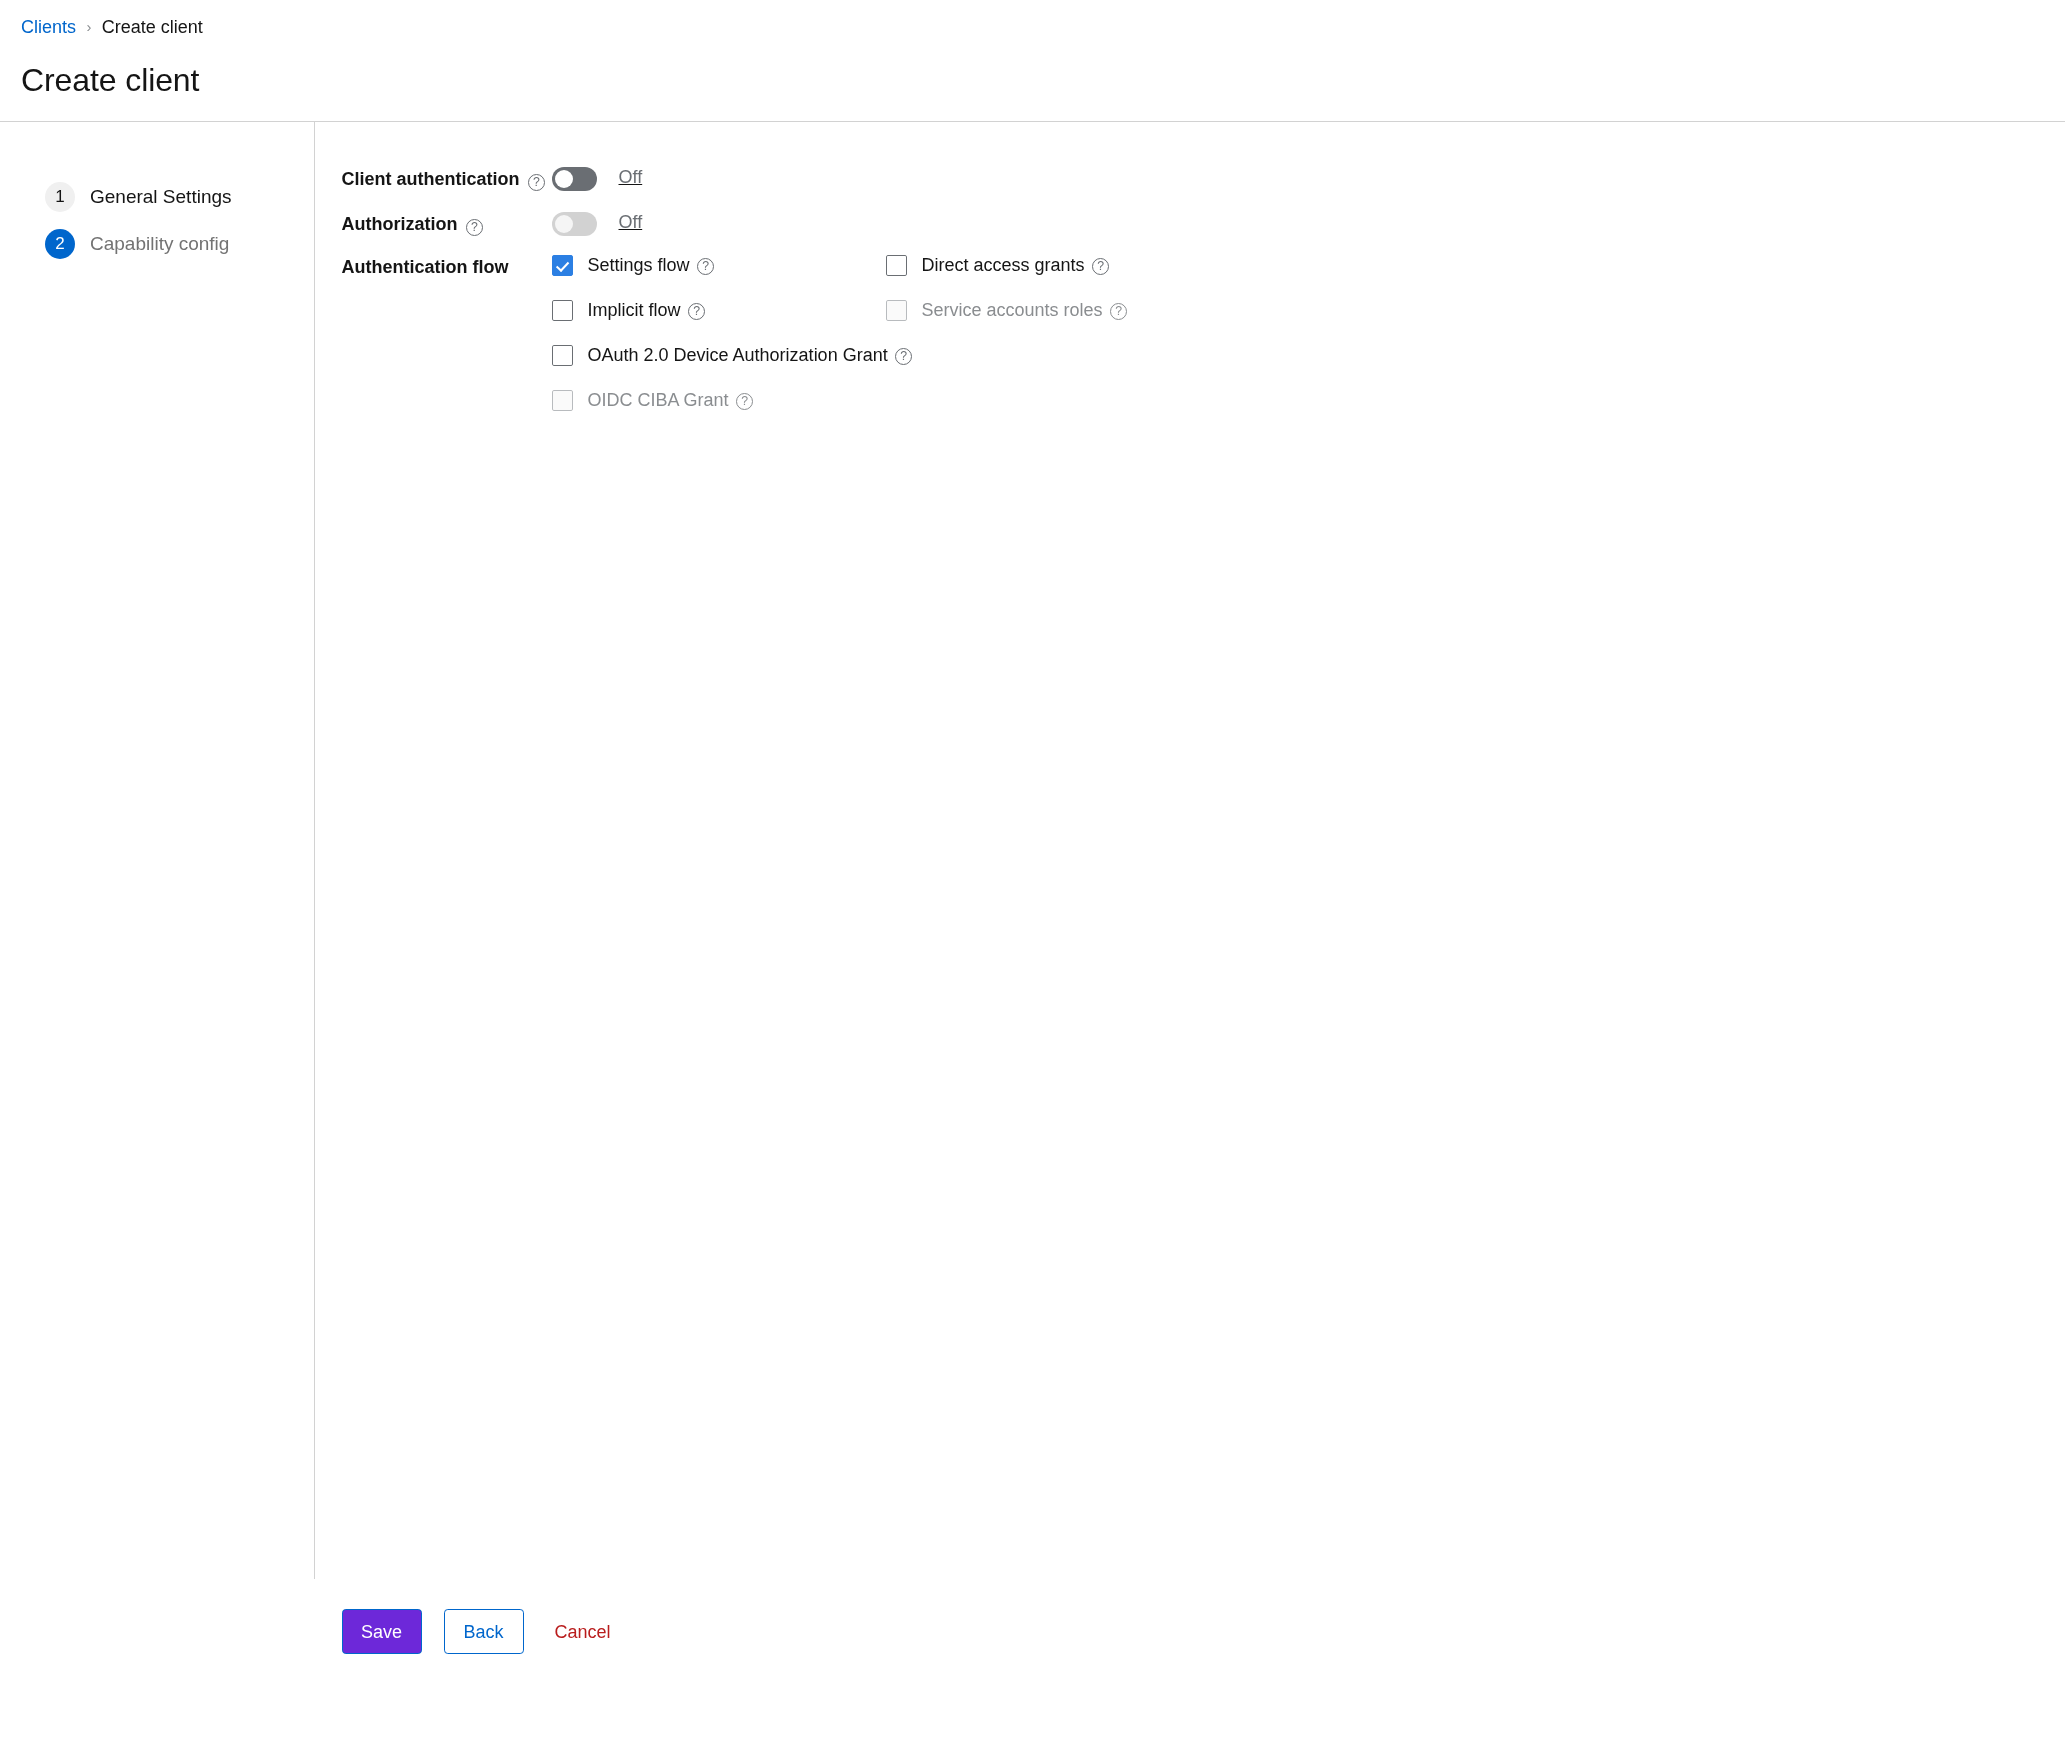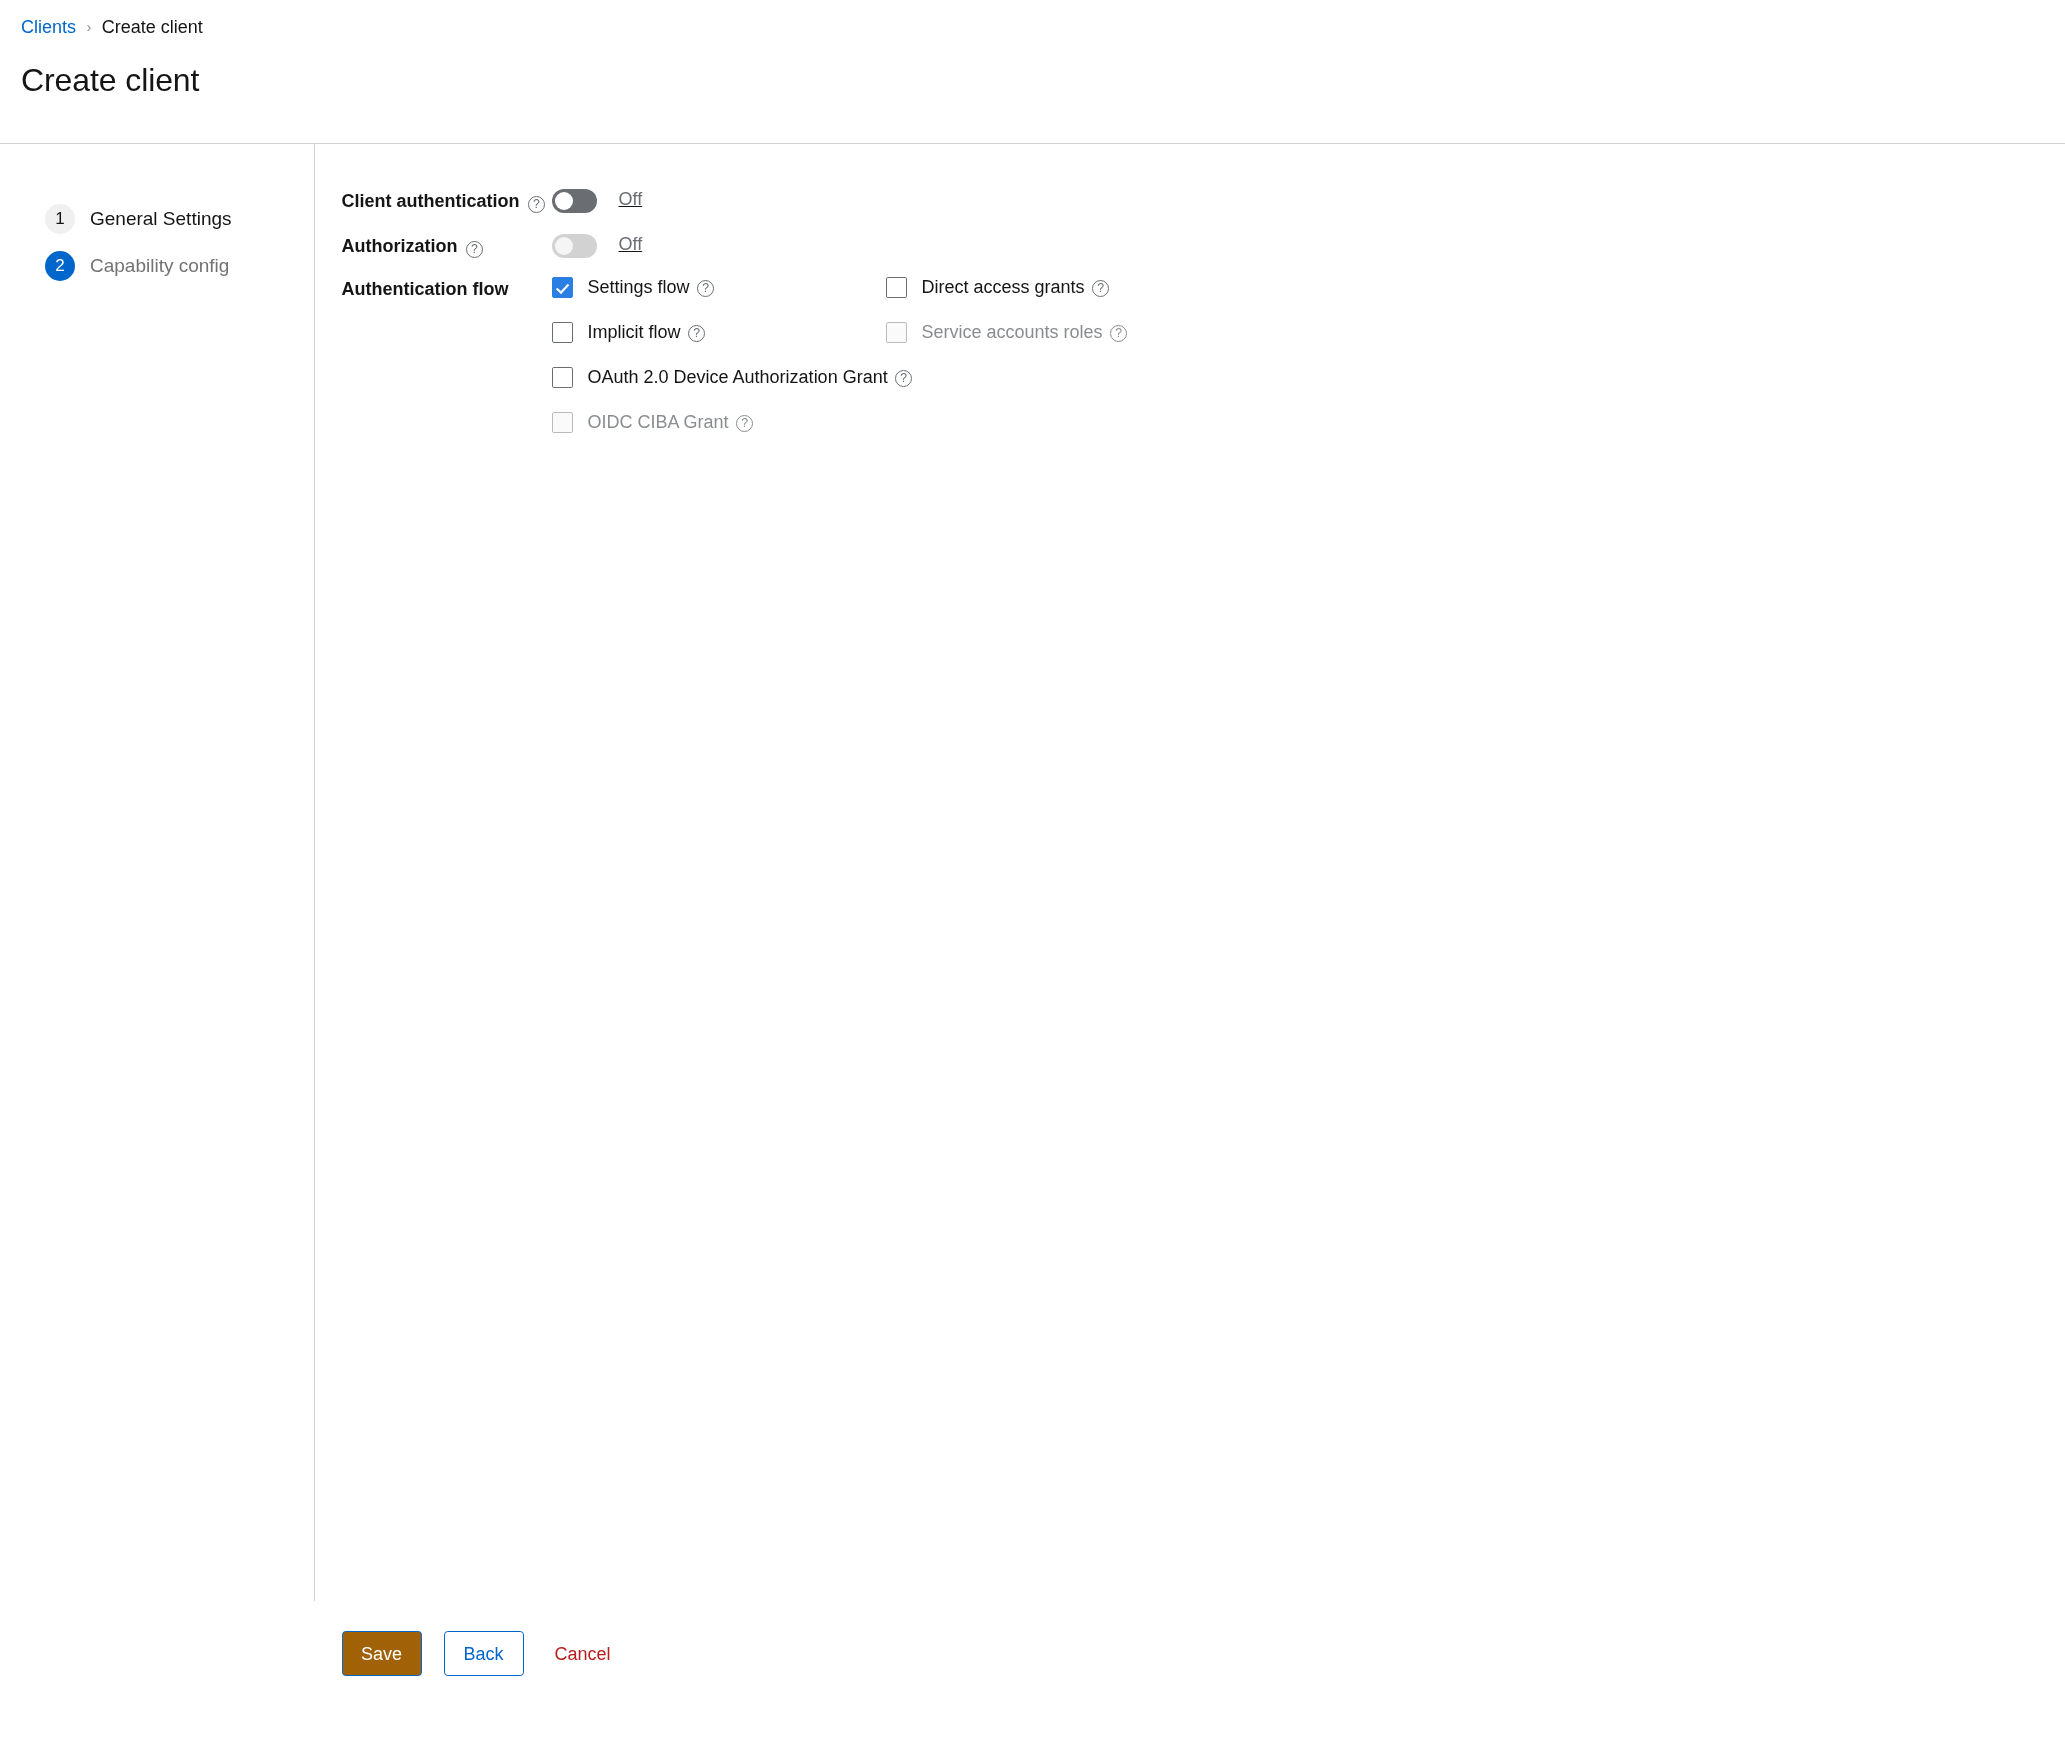--- a/index.html
+++ b/index.html
@@ -15,21 +15,21 @@
     font-family: "Liberation Sans", sans-serif;
     color: #151515;
     -webkit-font-smoothing: antialiased;
     overflow: hidden;
   }
 
   
   .page-header {
     padding: 15px 13px 21px 21px;
     border-bottom: 0.9px solid #d2d2d2;
-    height: 144px;
+    height: 122px;
   }
   .breadcrumb {
     display: flex;
     align-items: center;
     font-size: 18px;
     line-height: 1.4;
     margin-bottom: 21px;
   }
   .breadcrumb-link {
     color: #0066cc;
@@ -271,21 +271,21 @@
     line-height: 1;
     border-radius: 3.8px;
     cursor: pointer;
     padding: 0 15px;
     height: 45px;
     display: inline-flex;
     align-items: center;
     justify-content: center;
   }
   .btn-primary {
-    background: #a16207;
+    background: #6d28d9;
     color: #ffffff;
     border: 0.9px solid #0066cc;
     min-width: 80px;
   }
   .btn-secondary {
     background: #ffffff;
     color: #0066cc;
     border: 0.9px solid #0066cc;
     min-width: 80px;
     margin-left: 22px;

